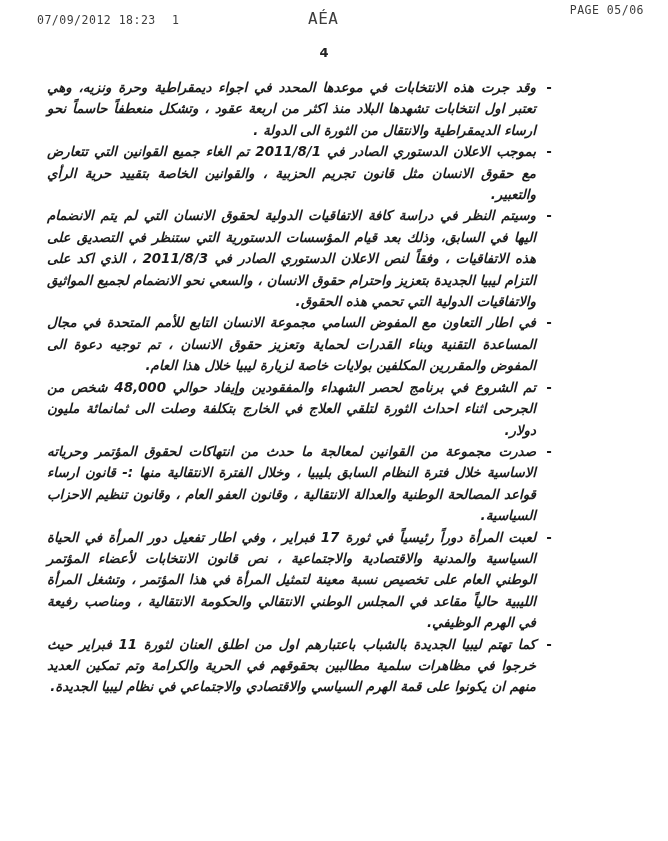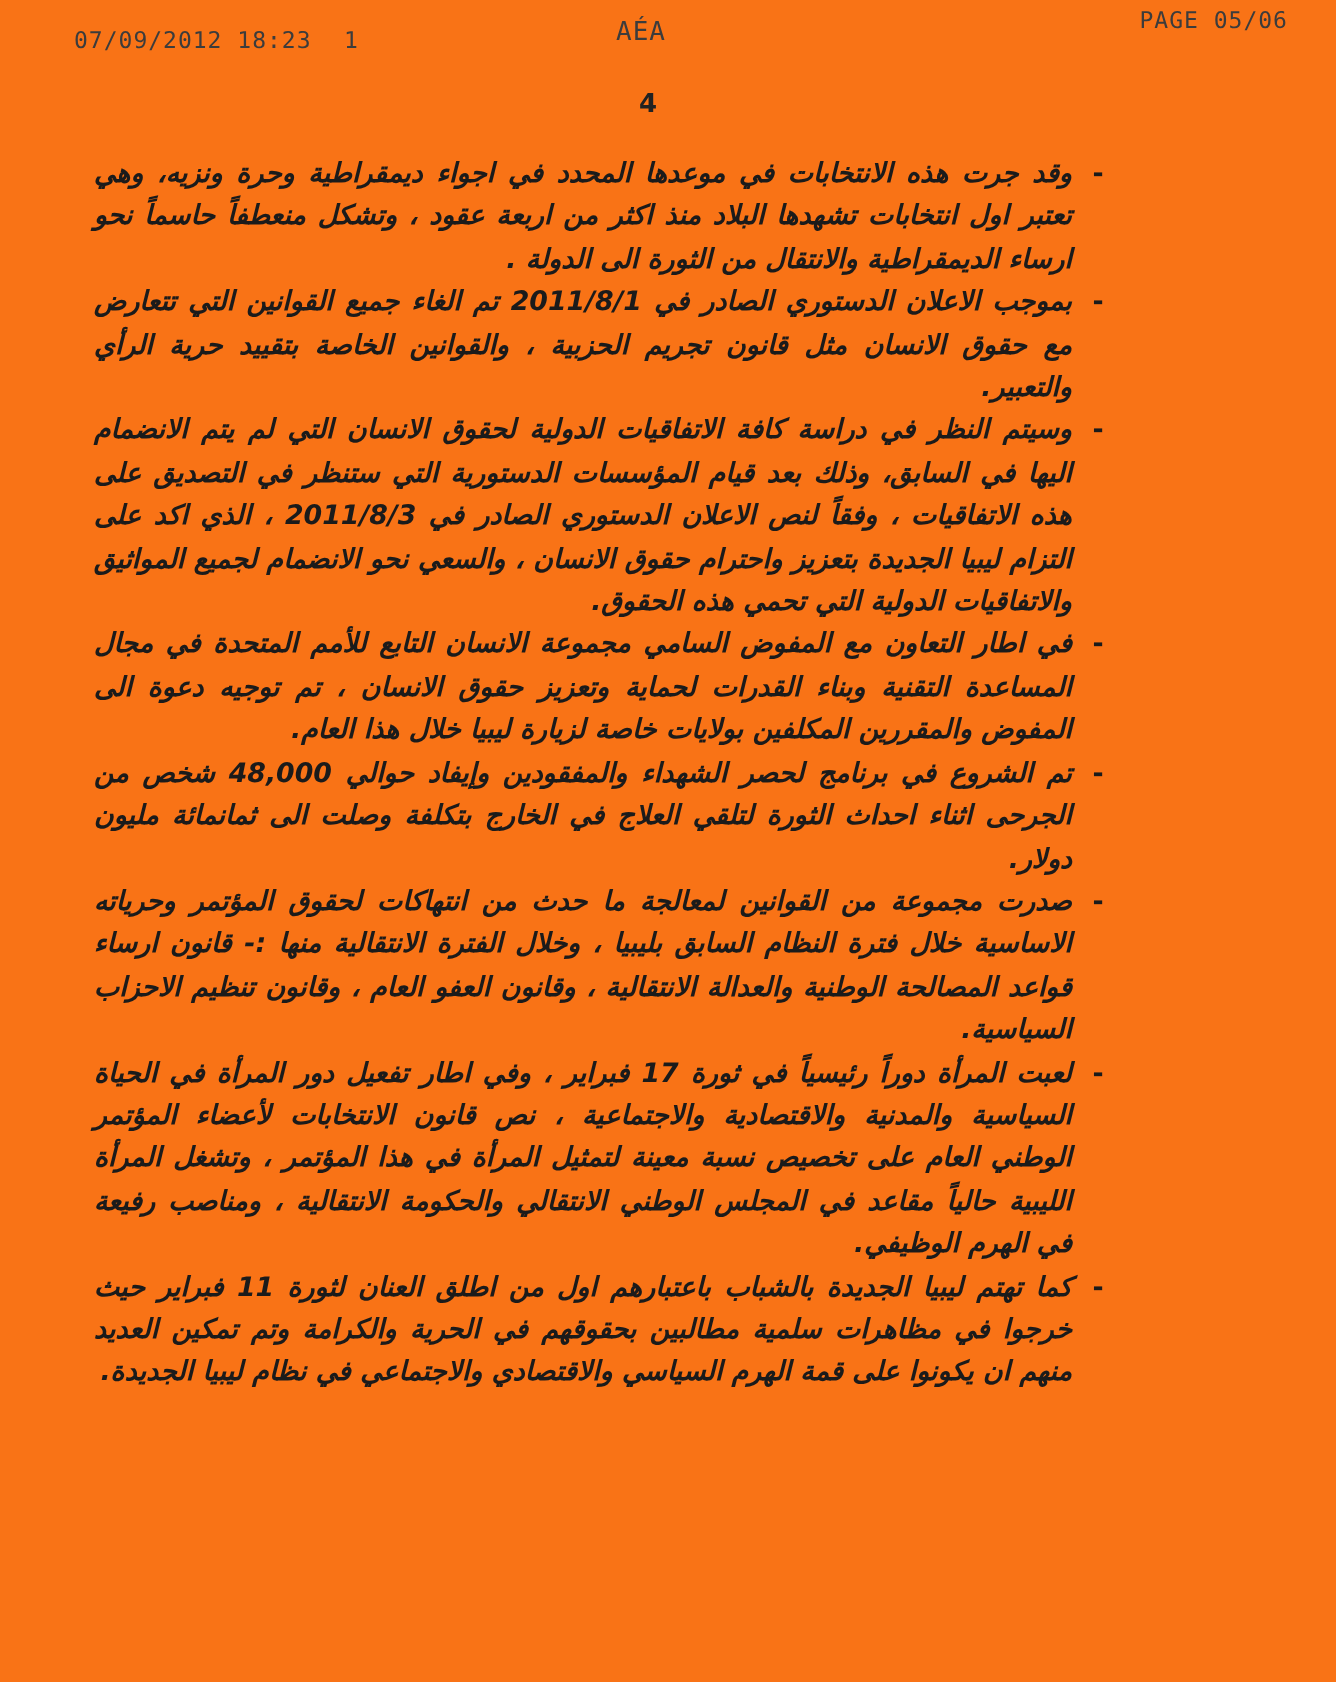--- a/index.html
+++ b/index.html
@@ -1,34 +1,34 @@
 <!DOCTYPE html>
 <html lang="ar"><head>
 <meta charset="utf-8">
 <style>
   html,body{margin:0;padding:0;background:#e8e8e8;}
   .page{
     position:relative;
     width:668px;height:841px;
-    background:#f97316;
+    background:#ffffff;
     font-family:"DejaVu Sans", sans-serif;
     overflow:hidden;
     box-sizing:border-box;
   }
   
   .fax-header{
     position:absolute;top:0;left:0;width:668px;height:32px;
     font-family:"DejaVu Sans Mono", monospace;
     color:#3c3c3c;
     font-size:11.5px;
     letter-spacing:0.5px;
   }
   .fax-datetime{position:absolute;left:37px;top:13px;white-space:nowrap;}
   .fax-seq{position:absolute;left:172px;top:13px;}
-  .fax-station{position:absolute;left:308px;top:9px;font-size:13px;}
+  .fax-station{position:absolute;left:308px;top:9px;font-size:16px;}
   .fax-page{position:absolute;right:24px;top:3px;white-space:nowrap;}
   
   .doc-page-number{
     position:absolute;top:45px;left:0;width:648px;
     text-align:center;
     font-size:13px;font-weight:bold;color:#222;
   }
   
   .doc-body{
     position:absolute;

